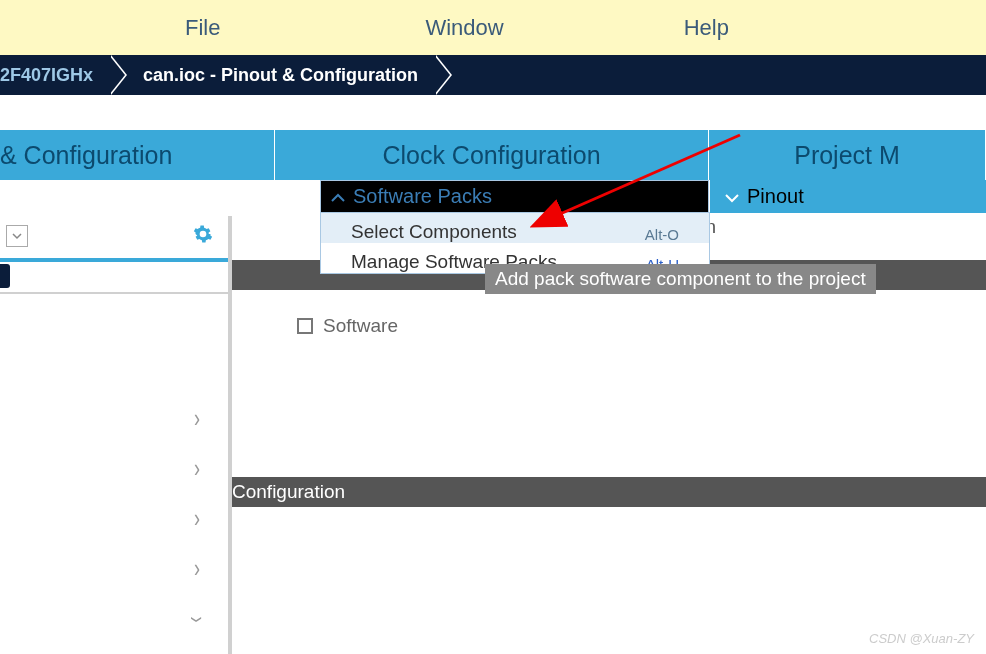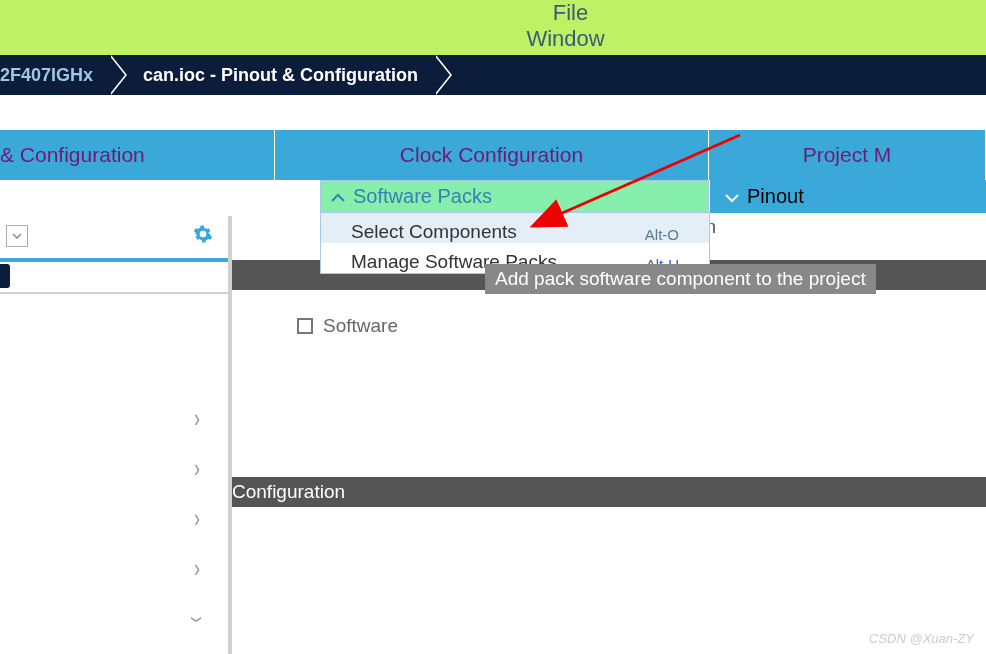--- a/index.html
+++ b/index.html
@@ -1,40 +1,40 @@
 <!DOCTYPE html>
 <html><head>
   <meta charset="utf-8">
   <style>
     * { margin: 0; padding: 0; box-sizing: border-box; font-family: Arial, Helvetica, sans-serif; }
     body { width: 986px; height: 654px; background: #fff; position: relative; overflow: hidden; }
 
-    .menubar { display: flex; height: 55px; align-items: center; background: #bef264; flex-direction: column; }
+    .menubar { display: flex; height: 55px; align-items: center; background: #fef9c3; }
     .menubar-item { font-size: 22px; color: #3b5b7a; padding: 0 30px; cursor: pointer; }
     .menubar-item:nth-child(1) { margin-left: 155px; }
     .menubar-item:nth-child(2) { margin-left: 145px; }
     .menubar-item:nth-child(3) { margin-left: 120px; }
 
     .breadcrumb-bar { display: flex; height: 40px; background: #0b1d3a; align-items: center; position: relative; }
     .bc-seg { position: relative; height: 40px; display: flex; align-items: center; padding: 0 20px 0 25px; color: #fff; font-size: 18px; }
     .bc-seg.first { color: #9ec8e6; font-weight: bold; padding-left: 0; }
     .bc-seg.second { font-weight: bold; padding-left: 30px; }
     .bc-arrow { width: 0; height: 0; border-top: 20px solid transparent; border-bottom: 20px solid transparent; position: relative; }
     .bc-arrow::before { content: ''; position: absolute; top: -20px; left: -2px; border-top: 20px solid transparent; border-bottom: 20px solid transparent; border-left: 16px solid #fff; }
     .bc-arrow::after { content: ''; position: absolute; top: -20px; left: -4px; border-top: 20px solid transparent; border-bottom: 20px solid transparent; border-left: 16px solid #0b1d3a; }
 
     .tabs-bar { display: flex; height: 50px; margin-top: 35px; }
-    .tab { flex: 0 0 auto; background: #3aa9d9; color: #701a75; font-size: 21px; display: flex; align-items: center; justify-content: center; border-right: 1px solid #fff; cursor: pointer; }
+    .tab { flex: 0 0 auto; background: #3aa9d9; color: #0c4a6e; font-size: 25px; display: flex; align-items: center; justify-content: center; border-right: 1px solid #fff; cursor: pointer; }
     .tab.t1 { width: 275px; justify-content: flex-start; padding-left: 0; }
     .tab.t2 { width: 434px; }
     .tab.t3 { flex: 1; }
 
     .subbar { display: flex; height: 33px; }
     .subbar-left { width: 320px; background: #fff; }
-    .subbar-dd { width: 389px; background: #86efac; border: 1px solid #a9c8e3; position: relative; }
+    .subbar-dd { width: 389px; background: #000000; border: 1px solid #a9c8e3; position: relative; }
     .subbar-dd-hdr { display: flex; align-items: center; height: 31px; padding: 0 10px; font-size: 20px; color: #3b7db5; }
     .subbar-pinout { flex: 1; background: #3aa9d9; color: #000000; display: flex; align-items: center; padding: 0 15px; font-size: 20px; border-left: 1px solid #fff; }
     .chev { display: inline-block; margin-right: 8px; }
 
     .dropdown { position: absolute; top: 31px; left: -1px; width: 390px; background: #fff; border: 1px solid #a9c8e3; z-index: 10; }
     .dd-item { display: flex; align-items: flex-end; justify-content: space-between; height: 30px; padding: 0 30px; font-size: 19px; color: #333; cursor: pointer; }
     .dd-item.highlight { background: #e3eef7; }
     .dd-shortcut { font-size: 15px; color: #5a7a94; }
     .dd-item:last-child .dd-shortcut { color: #2b5fc9; }
 

